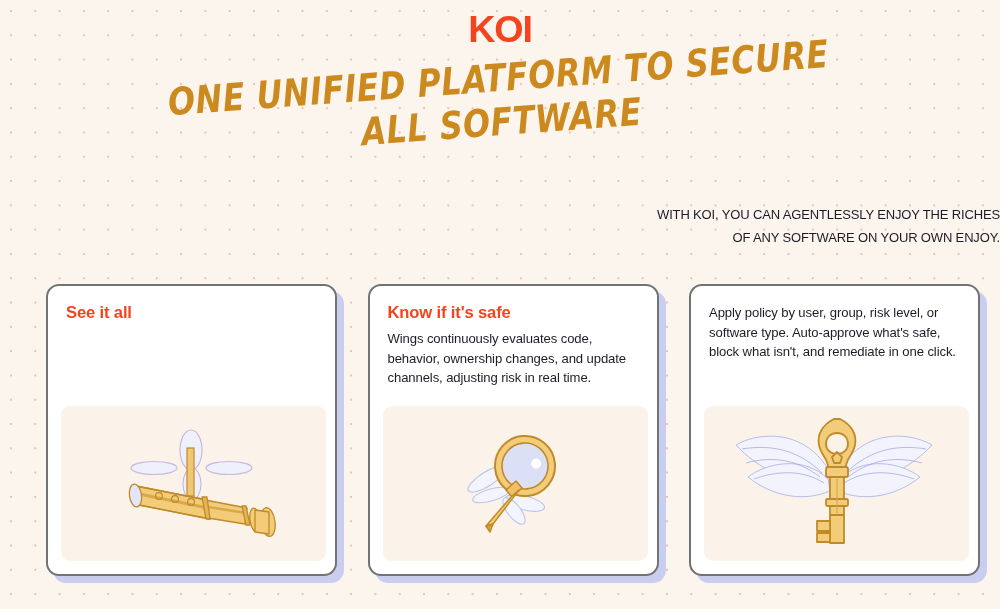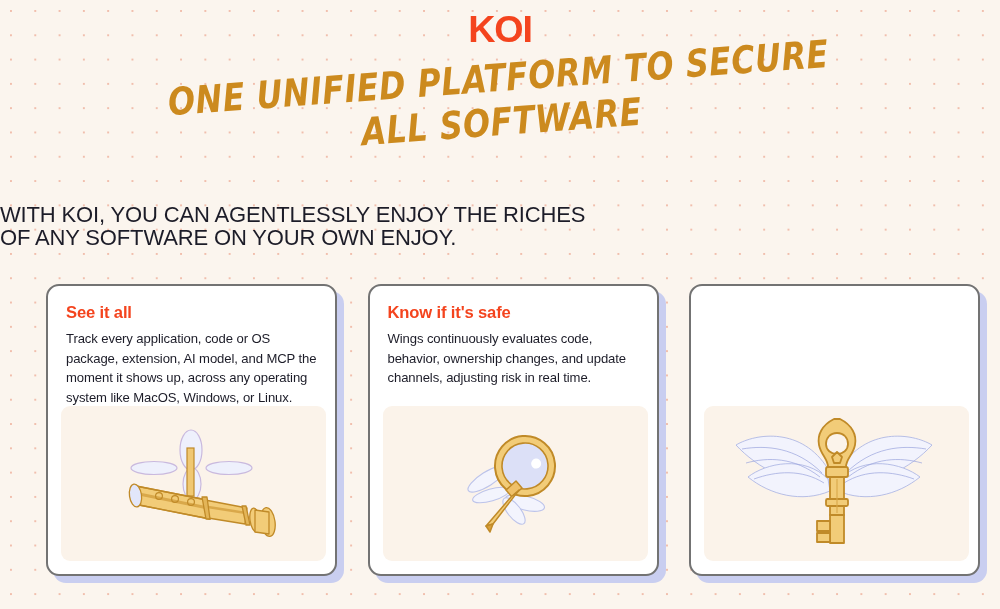--- a/index.html
+++ b/index.html
@@ -62,23 +62,23 @@
     color: #CC8A1E;
     white-space: nowrap;
     transform: scaleX(0.93);
   }
 
   .subhead {
     position: absolute;
     top: 204px;
     left: 0;
     width: 1000px;
-    text-align: left;
+    text-align: right;
     color: #1C1C28;
-    font-size: 22px;
+    font-size: 13px;
     line-height: 22.5px;
     letter-spacing: -0.15px;
     font-weight: 400;
   }
   .subhead-line { white-space: nowrap; }
 
   
   .cards {
     position: absolute;
     top: 284px;
@@ -145,21 +145,20 @@
     <div class="subhead-line">WITH KOI, YOU CAN AGENTLESSLY ENJOY THE RICHES</div>
     <div class="subhead-line">OF ANY SOFTWARE  ON YOUR OWN ENJOY.</div>
   </div>
 
 </div>
 
 <div class="cards">
 
   <div class="card">
     <div class="card-title">See it all</div>
-    <div class="card-body">Track every application, code or OS package, extension, AI model, and MCP the moment it shows up, across any operating system like MacOS, Windows, or Linux.</div>
 
     <div class="card-figure">
       <svg width="230" height="140" viewBox="0 0 230 140">
         <g stroke="#C9B9DE" stroke-width="1.2" fill="#EEF0FC">
           <ellipse cx="112" cy="36" rx="11" ry="20"></ellipse>
           <ellipse cx="75" cy="54" rx="23" ry="6.5"></ellipse>
           <ellipse cx="150" cy="54" rx="23" ry="6.5"></ellipse>
           <ellipse cx="113" cy="70" rx="9" ry="16"></ellipse>
         </g>
         <rect x="108" y="34" width="7" height="48" fill="#F0C873" stroke="#C08A28" stroke-width="1.2"></rect>
@@ -205,20 +204,21 @@
         <g stroke="#C08A28" stroke-width="1.5" stroke-linejoin="round">
           <path d="M91 79 L101 70 L107 77 L97 86 Z" fill="#EFC069"></path>
           <path d="M96 86 L104 79 L78 113 L71 115 Z" fill="#F2CC78"></path>
           <path d="M71 115 L78 113 L75 121 Z" fill="#D9A03A"></path>
         </g>
       </svg>
     </div>
   </div>
 
   <div class="card">
+    <div class="card-body">Apply policy by user, group, risk level, or software type. Auto-approve what's safe, block what isn't, and remediate in one click.</div>
 
     <div class="card-figure">
       <svg width="230" height="145" viewBox="0 0 230 145">
         <g stroke="#AFB8E4" stroke-width="0.9" fill="#F2F3FD">
           <path d="M106 58 C80 16 34 22 14 34 C34 56 72 78 106 70 Z"></path>
           <path d="M106 68 C82 44 44 52 26 66 C48 84 80 92 108 80 Z"></path>
           <path d="M118 58 C144 16 190 22 210 34 C190 56 152 78 118 70 Z"></path>
           <path d="M118 68 C142 44 180 52 198 66 C176 84 144 92 116 80 Z"></path>
         </g>
         <g stroke="#9AA4DC" stroke-width="0.7" fill="none">

